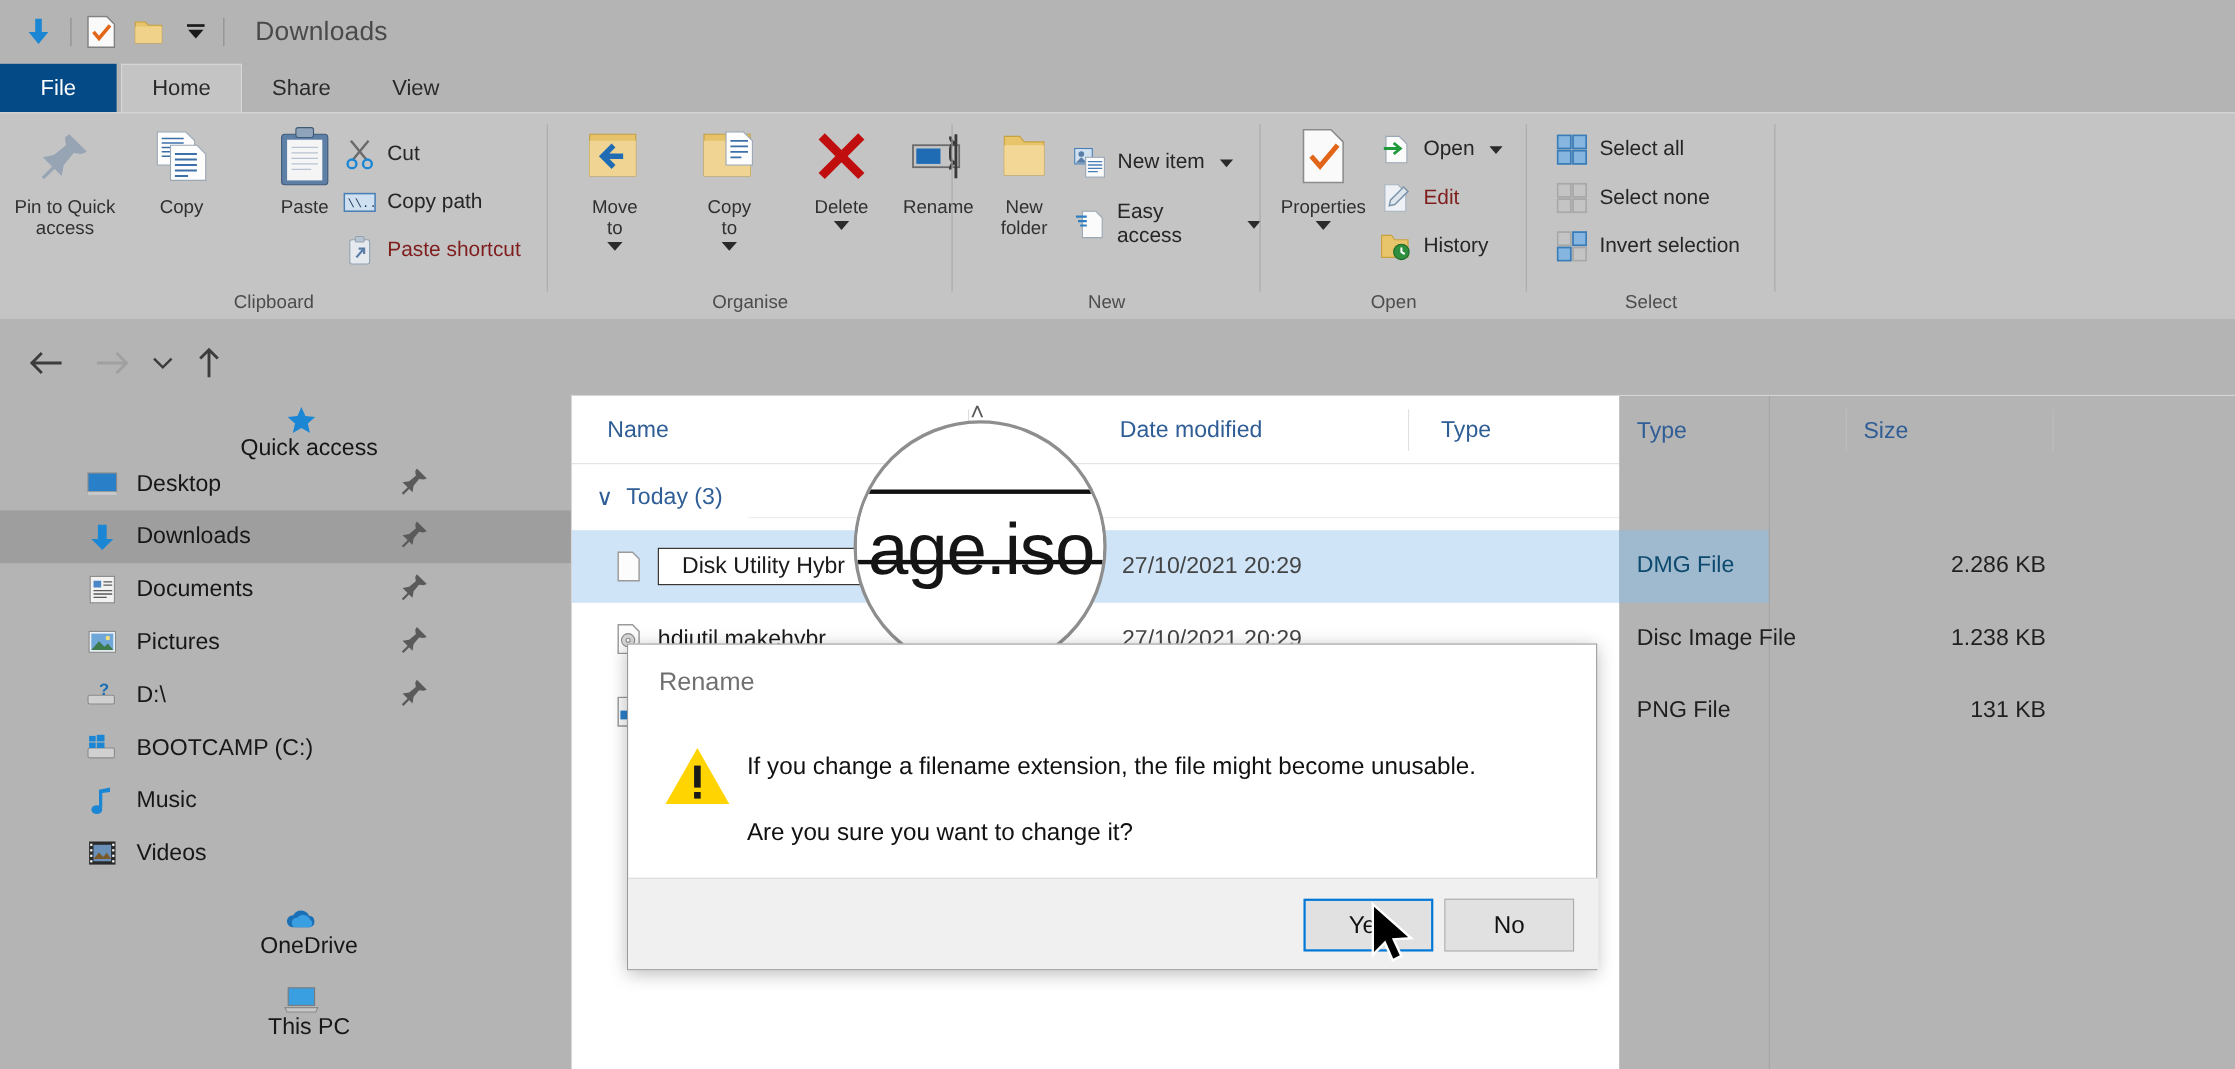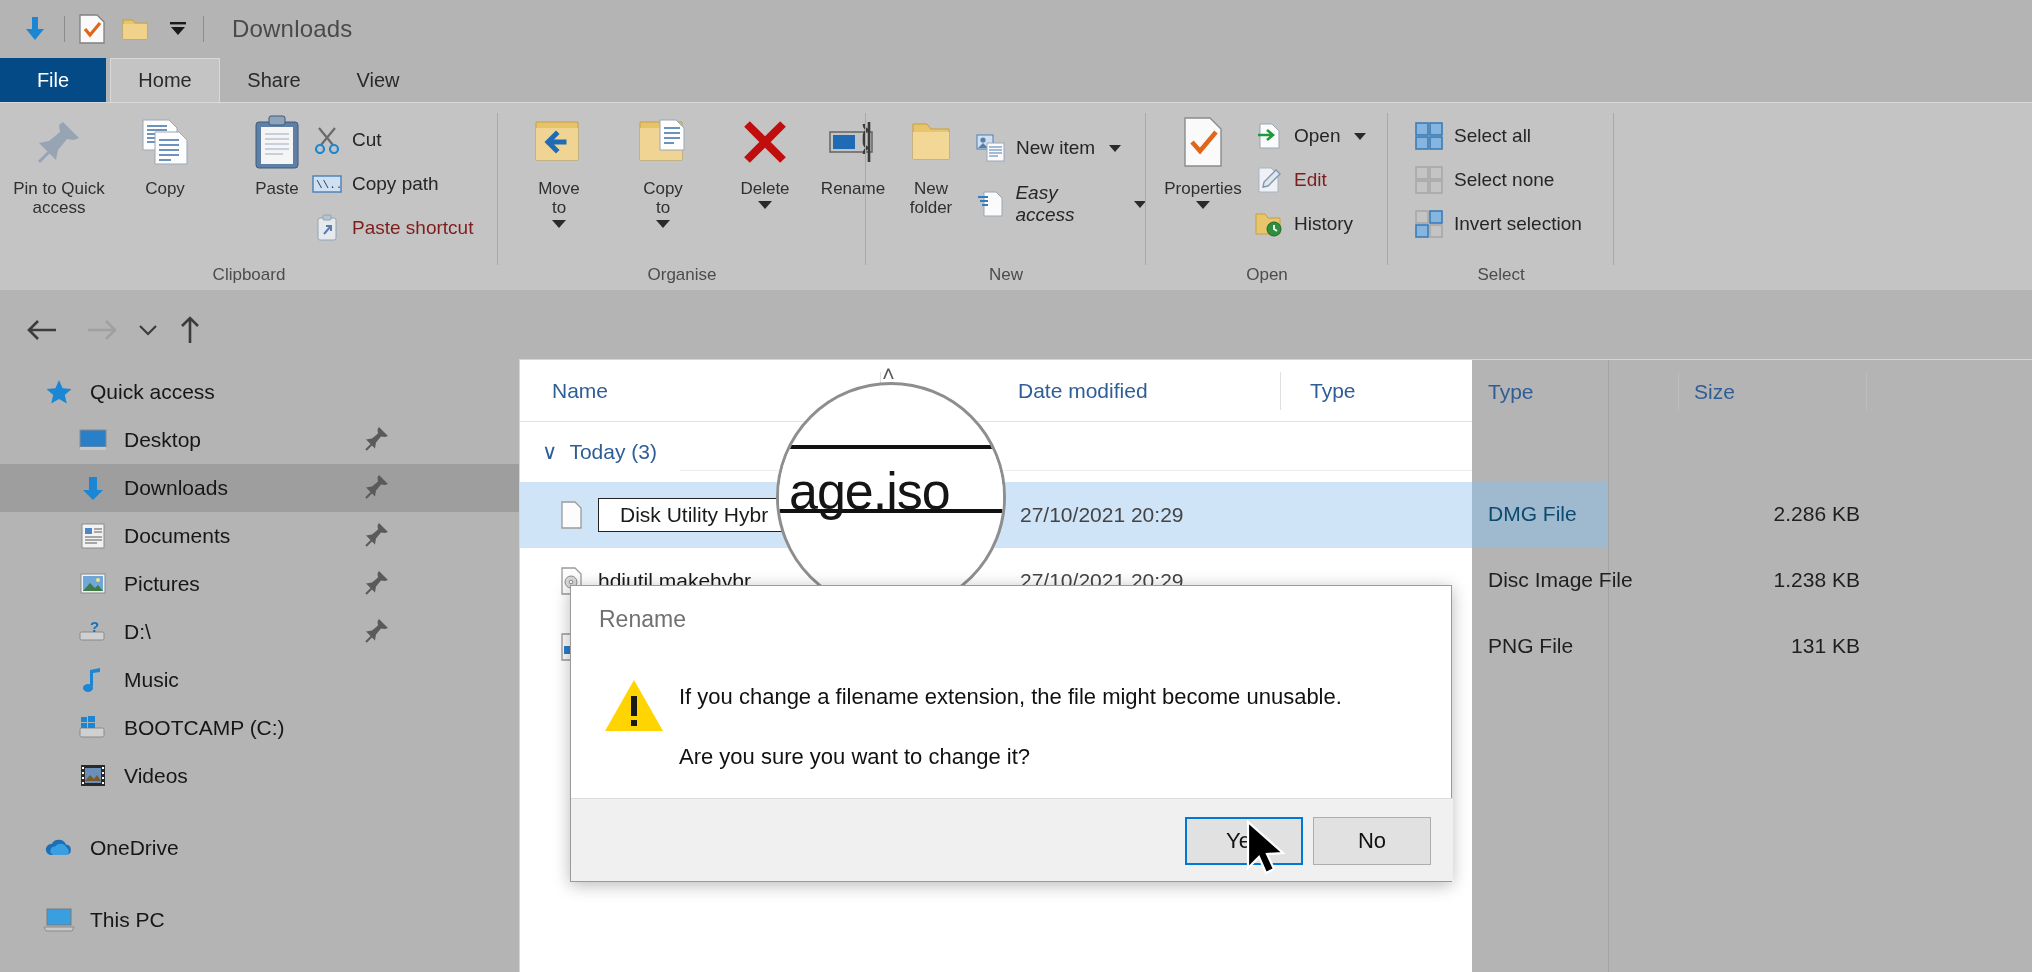--- a/index.html
+++ b/index.html
@@ -81,21 +81,21 @@
     overflow: hidden;
   }
   .searchbox .ph { font-size: 21px; color: #3d3d3d; white-space: nowrap; }
 
   
   .sidebar { position: absolute; left: 0; top: 368px; width: 520px; height: 604px; background: #b4b4b4; }
   .navitem { position: relative; height: 48px; display: flex; align-items: center; font-size: 21px; color: #171717; }
   .navitem .nicon { width: 34px; height: 34px; margin-right: 14px; display:flex; align-items:center; justify-content:center; }
   .navitem.sel { background: #9e9e9e; }
   .navitem .pin { position: absolute; right: 130px; }
-  .lvl0 { padding-left: 42px; }
+  .lvl0 { padding-left: 42px; flex-direction: column; }
   .lvl1 { padding-left: 76px; }
 
   
   .listpane { position: absolute; left: 520px; top: 360px; width: 1512px; height: 612px; background: #fff; }
   .listpane.shadow { box-shadow: 0 0 0 1px #d5d5d5; }
   .colhdr { position: absolute; left:0; top:0; width: 1512px; height: 62px; background: #fff; border-bottom: 1px solid #e2e2e2; }
   .col { position: absolute; top: 0; height: 62px; display: flex; align-items: center; font-size: 21px; color: #2f5e96; }
   .coldiv { position: absolute; top: 12px; width: 1px; height: 38px; background: #e0e0e0; }
   .grouphdr { position: absolute; left: 0; top: 62px; width: 1512px; height: 60px; display:flex; align-items:center; padding-left: 22px; gap: 12px; font-size: 21px; color: #2f5e96; }
   .grouphdr .line { position:absolute; left: 160px; right: 0; top: 48px; height: 1px; background:#ededed; }
@@ -113,21 +113,21 @@
 
   
   .magwrap { position: absolute; left: 776px; top: 382px; width: 230px; height: 230px; }
   .magcircle {
     position: absolute; inset: 0; border-radius: 50%; background: #fff;
     border: 3px solid #8e8e8e; overflow: hidden;
   }
   .magline { position: absolute; left: 0; width: 100%; height: 4px; background: #111; }
   .magband { position:absolute; left:0; width:100%; background:#fff; }
   .magtext {
-    position: absolute; left: 10px; top: 76px; font-size: 52px; color: #151515;
+    position: absolute; left: 10px; top: 76px; font-size: 66px; color: #151515;
     letter-spacing: -1px; white-space: nowrap;
   }
   .magchev { position:absolute; left: 106px; top: -20px; font-size: 22px; color:#5a5a5a; }
 
   
   .dlg {
     position: absolute; left: 570px; top: 585px; width: 882px; height: 297px;
     background: #fff; border: 1px solid #9a9a9a; box-shadow: 0 3px 16px rgba(0,0,0,.28);
   }
   .dlg-title { position:absolute; left: 28px; top: 20px; font-size: 23px; color: #707070; }
@@ -346,21 +346,21 @@
               <rect x="11" y="9" width="17" height="18" fill="#fbfbfb" stroke="#9aa7b5"></rect>
               <g stroke="#4a7fb5" stroke-width="1.2">
                 <path d="M13 13h13M13 16h13M13 19h13M13 22h9"></path>
               </g>
             </svg>
         </span>
         <span>New item</span>
         <span class="caret"></span>
       </div>
 
-      <div class="smbtn" style="left:110px; top:82px;font-style:italic;">
+      <div class="smbtn" style="left:110px; top:82px;">
         <span class="sicon">
           <svg width="26" height="28" viewBox="0 0 26 28">
               <path d="M6 2h12l6 6v18H6z" fill="#fbfbfb" stroke="#9aa7b5"></path>
               <g stroke="#2f7fc0" stroke-width="2">
                 <path d="M0 7h10M2 11h8M4 15h6"></path>
               </g>
             </svg>
         </span>
         <span>Easy access</span>
         <span class="caret"></span>
@@ -603,45 +603,45 @@
             <text x="12" y="12" font-size="15" font-weight="bold" fill="#1b6fb5" font-family="Liberation Sans, sans-serif">?</text>
           </svg>
       </span>
       <span>D:\</span>
       <span class="pin">
         <svg width="26" height="26" viewBox="0 0 26 26">
             <path d="M15 2l9 9-3 1-4-.5-5 6-1 6-2-2-5-5-2-2 6-1 6-5-.5-4z" fill="#5a5a5a"></path>
             <path d="M9 18L2 25" stroke="#5a5a5a" stroke-width="2"></path>
           </svg>
       </span>
-    </div>
-
-    <div class="navitem lvl1">
-      <span class="nicon">
-        <svg width="24" height="28" viewBox="0 0 24 28">
-            <path d="M9 21V4l10-2v4L12 7v13z" fill="#1b87d4"></path>
-            <ellipse cx="7" cy="22" rx="5" ry="4" fill="#1b87d4"></ellipse>
-          </svg>
-      </span>
-      <span>Music</span>
     </div>
 
     <div class="navitem lvl1">
       <span class="nicon">
         <svg width="30" height="26" viewBox="0 0 30 26">
             <rect x="2" y="13" width="24" height="9" rx="1.6" fill="#d0d0d0" stroke="#8a8a8a"></rect>
             <g fill="#1b87d4">
               <rect x="3" y="2" width="6" height="5"></rect>
               <rect x="10" y="1" width="7" height="6"></rect>
               <rect x="3" y="8" width="6" height="5"></rect>
               <rect x="10" y="8" width="7" height="5"></rect>
             </g>
           </svg>
       </span>
       <span>BOOTCAMP (C:)</span>
+    </div>
+
+    <div class="navitem lvl1">
+      <span class="nicon">
+        <svg width="24" height="28" viewBox="0 0 24 28">
+            <path d="M9 21V4l10-2v4L12 7v13z" fill="#1b87d4"></path>
+            <ellipse cx="7" cy="22" rx="5" ry="4" fill="#1b87d4"></ellipse>
+          </svg>
+      </span>
+      <span>Music</span>
     </div>
 
     <div class="navitem lvl1">
       <span class="nicon">
         <svg width="28" height="26" viewBox="0 0 28 26">
             <rect x="2" y="2" width="24" height="21" fill="#2a2a2a"></rect>
             <rect x="6" y="5" width="16" height="15" fill="#6a8fb8"></rect>
             <path d="M6 18l5-6 4 4 3-4 4 6z" fill="#7a5a2a"></path>
             <g fill="#fff">
               <rect x="3" y="4" width="2" height="2"></rect>

